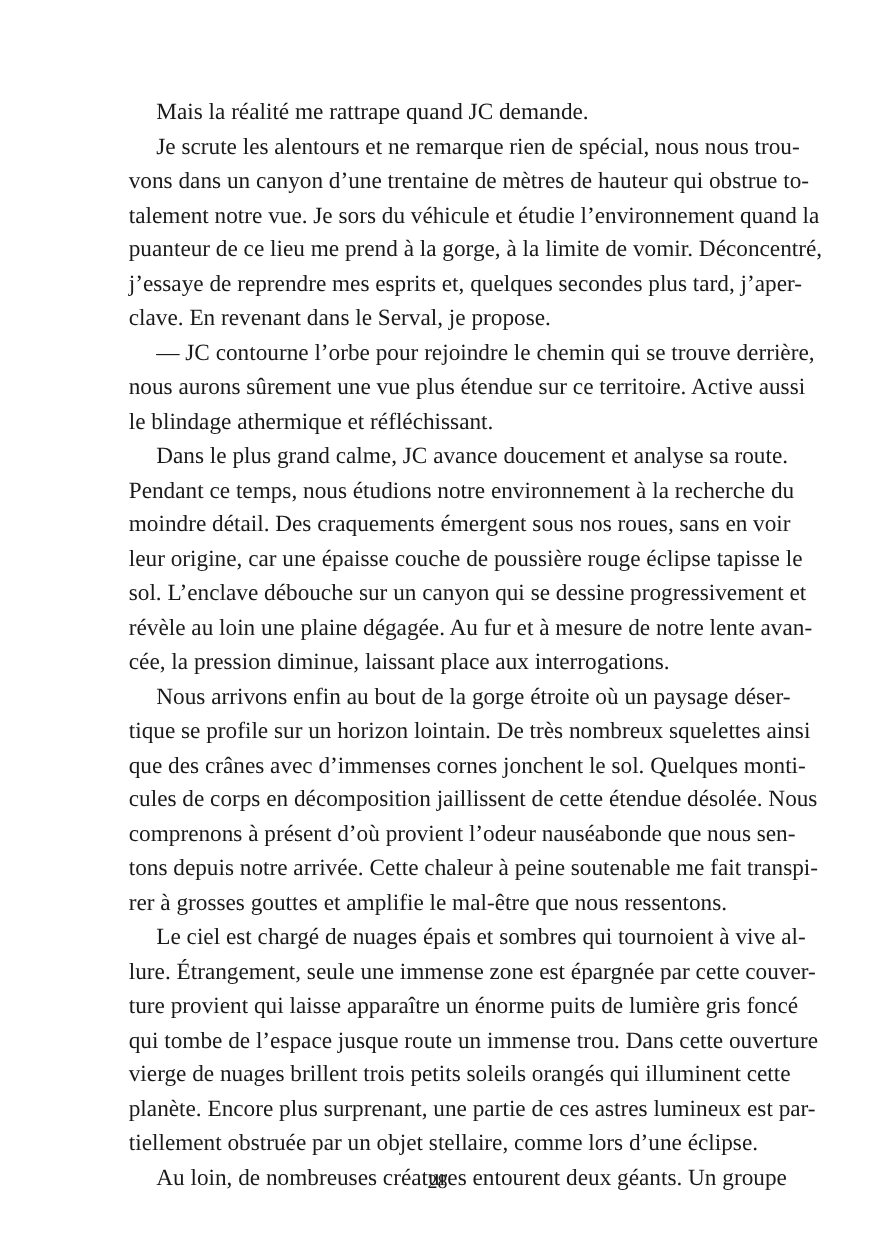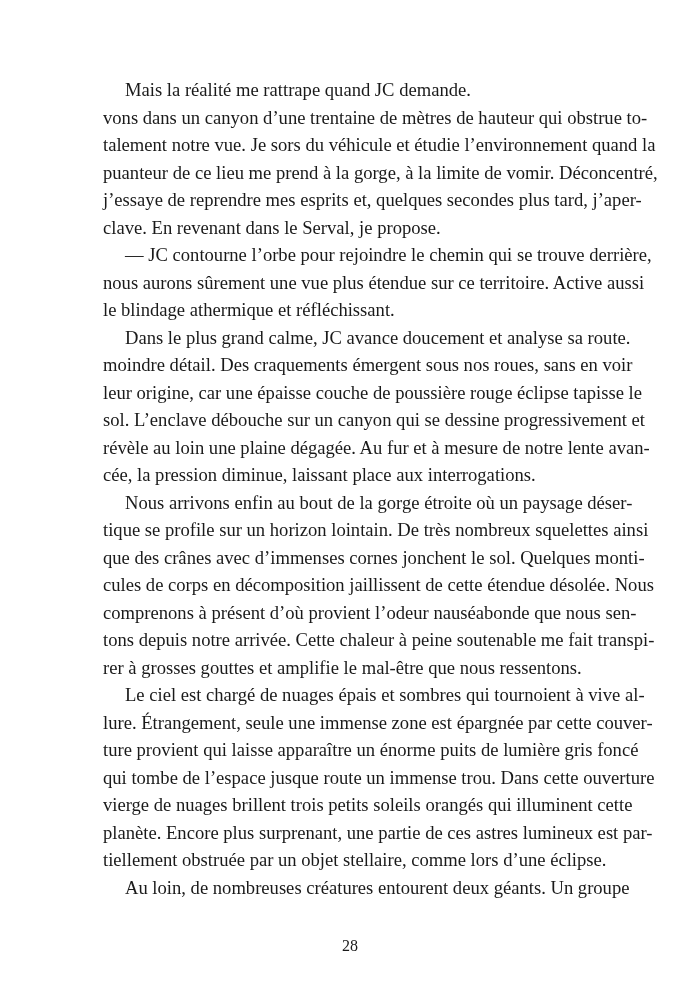--- a/index.html
+++ b/index.html
@@ -49,33 +49,35 @@
     }
   </style>
 </head>
 <body>
 
 <div class="page" id="page-body">
     <div>
       <span class="line indent last">Mais la réalité me rattrape quand JC demande.</span>
     </div>
     <div>
+      <span class="line indent">Je scrute les alentours et ne remarque rien de spécial, nous nous trou-</span>
       <span class="line">vons dans un canyon d’une trentaine de mètres de hauteur qui obstrue to-</span>
       <span class="line">talement notre vue. Je sors du véhicule et étudie l’environnement quand la</span>
       <span class="line">puanteur de ce lieu me prend à la gorge, à la limite de vomir. Déconcentré,</span>
       <span class="line">j’essaye de reprendre mes esprits et, quelques secondes plus tard, j’aper-</span>
       <span class="line last">clave. En revenant dans le Serval, je propose.</span>
     </div>
     <div>
       <span class="line indent">— JC contourne l’orbe pour rejoindre le chemin qui se trouve derrière,</span>
       <span class="line">nous aurons sûrement une vue plus étendue sur ce territoire. Active aussi</span>
       <span class="line last">le blindage athermique et réfléchissant.</span>
     </div>
     <div>
       <span class="line indent">Dans le plus grand calme, JC avance doucement et analyse sa route.</span>
+      <span class="line">Pendant ce temps, nous étudions notre environnement à la recherche du</span>
       <span class="line">moindre détail. Des craquements émergent sous nos roues, sans en voir</span>
       <span class="line">leur origine, car une épaisse couche de poussière rouge éclipse tapisse le</span>
       <span class="line">sol. L’enclave débouche sur un canyon qui se dessine progressivement et</span>
       <span class="line">révèle au loin une plaine dégagée. Au fur et à mesure de notre lente avan-</span>
       <span class="line last">cée, la pression diminue, laissant place aux interrogations.</span>
     </div>
     <div>
       <span class="line indent">Nous arrivons enfin au bout de la gorge étroite où un paysage déser-</span>
       <span class="line">tique se profile sur un horizon lointain. De très nombreux squelettes ainsi</span>
       <span class="line">que des crânes avec d’immenses cornes jonchent le sol. Quelques monti-</span>

